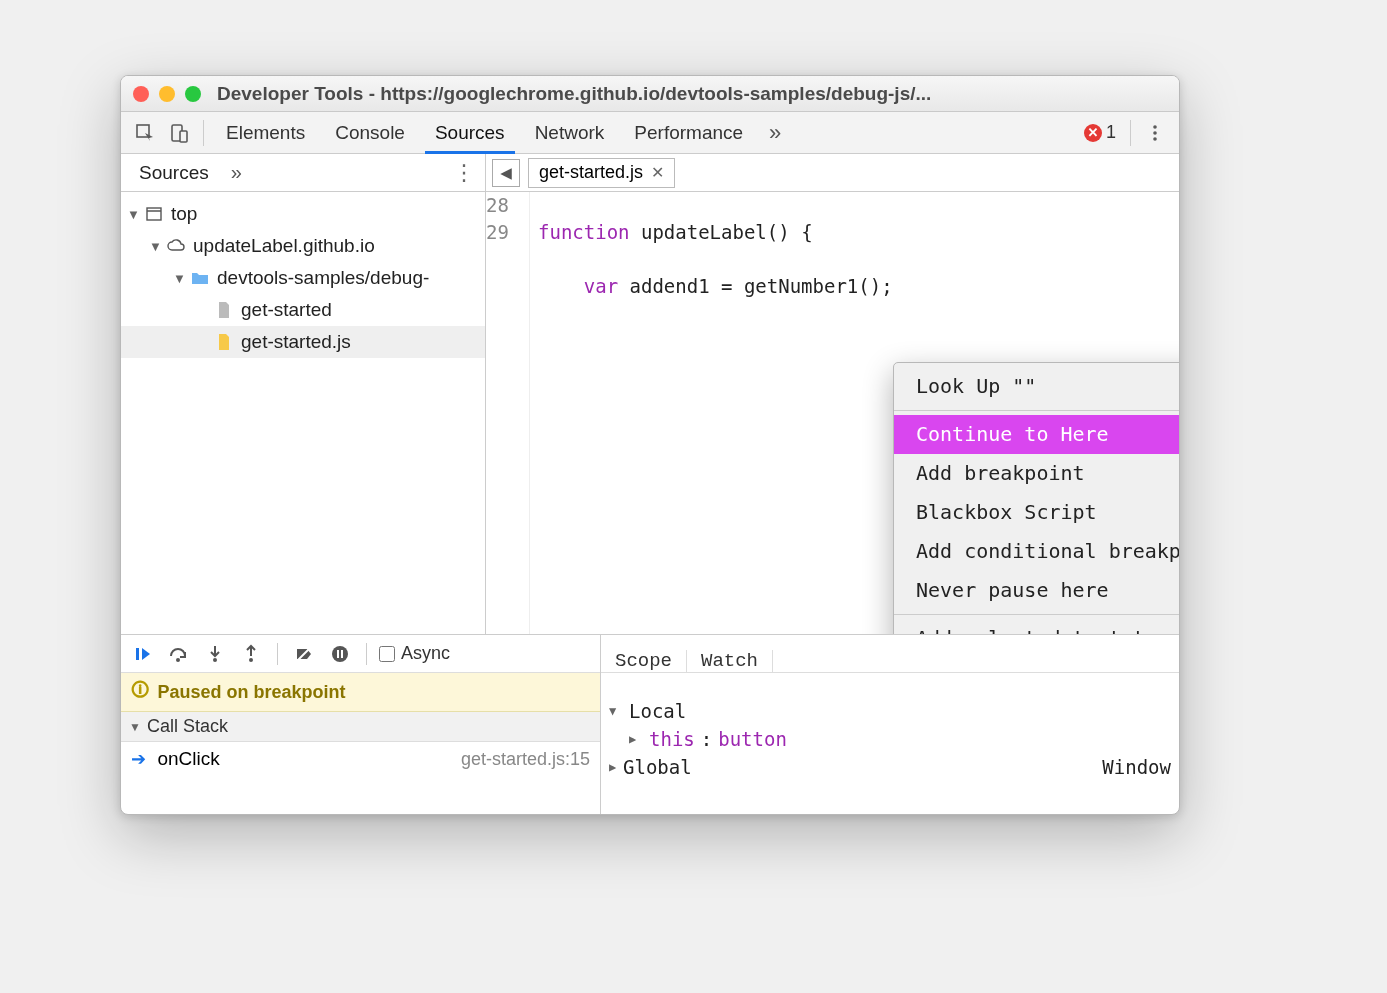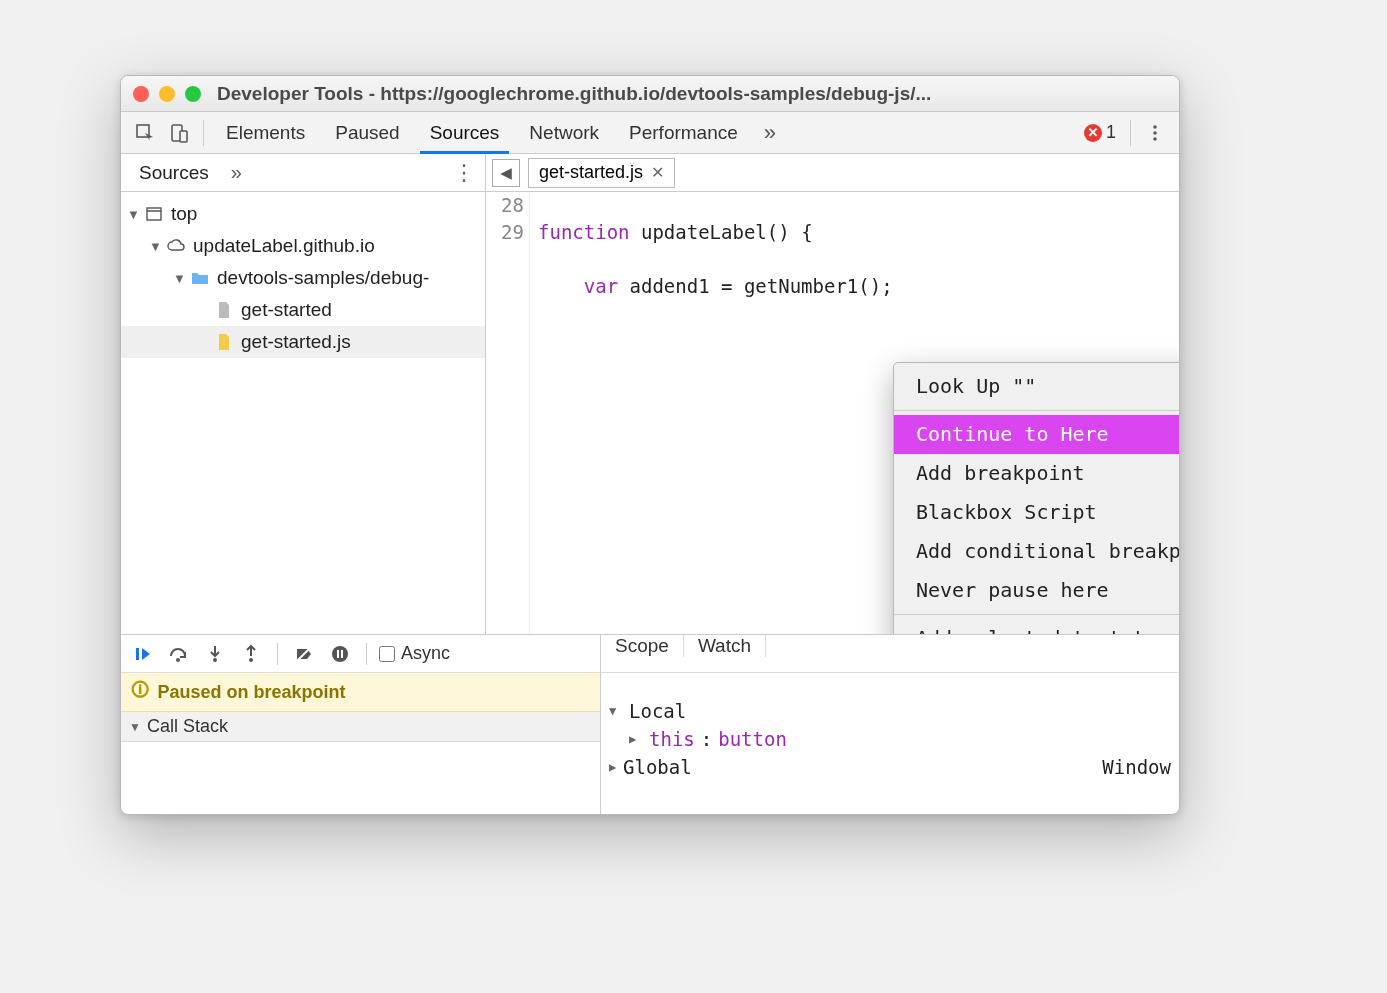--- a/index.html
+++ b/index.html
@@ -76,21 +76,21 @@
   .indent-2 { padding-left:52px; }
   .indent-3 { padding-left:92px; }
 
   .editor-pane { flex:1; display:flex; flex-direction:column; min-width:0; }
   .editor-tabs { height:38px; border-bottom:1px solid #ccc; display:flex; align-items:center; padding-left:6px; gap:8px; }
   .toggle-pane { width:28px; height:28px; border:1px solid #aaa; display:flex; align-items:center; justify-content:center; cursor:pointer; font-size:15px; color:#555; }
   .file-tab { height:30px; border:1px solid #bbb; background:#fff; display:flex; align-items:center; padding:0 10px; gap:8px; font-size:18px; }
   .file-tab .close { color:#666; font-size:16px; cursor:pointer; }
 
   .code-area { flex:1; display:flex; font-family: Menlo, Consolas, monospace; font-size:19px; line-height:27px; position:relative; overflow:hidden; }
-  .gutter { width:44px; text-align:right; padding-right:5px; color:#888; background:#fff; border-right:1px solid #eee; }
+  .gutter { width:44px; text-align:right; padding-right:20px; color:#888; background:#fff; border-right:1px solid #eee; }
   .code-lines { flex:1; padding-left:8px; white-space:pre; color:#222; overflow:hidden; }
   .kw { color:#9c27b0; }
   .str { color:#c2185b; }
   .fn { color:#222; }
 
   .context-menu {
     position:absolute;
     left:407px;
     top:170px;
     width:418px;
@@ -115,21 +115,21 @@
   .async-check input { width:16px; height:16px; }
   .paused-bar { background:#fdf7d9; padding:4px 10px; display:flex; align-items:center; gap:8px; font-size:18px; color:#8a7500; font-weight:600; border-bottom:1px solid #e6dfa8; }
   .paused-bar .warn-icon { color:#b59b00; font-size:18px; }
   .section-header { background:#f1f1f1; border-bottom:1px solid #ddd; padding:4px 8px; font-size:18px; color:#333; display:flex; align-items:center; gap:6px; }
   .section-header .chev { font-size:12px; color:#666; }
   .stack-row { display:flex; align-items:center; justify-content:space-between; padding:6px 10px; font-size:19px; }
   .stack-row .arrow-cur { color:#1a73e8; margin-right:6px; font-size:18px; }
   .stack-row .loc { color:#888; font-size:18px; }
 
   .scope-right { flex:1; display:flex; flex-direction:column; }
-  .scope-tabs { height:38px; border-bottom:1px solid #ddd; display:flex; align-items:flex-start; }
+  .scope-tabs { height:38px; border-bottom:1px solid #ddd; display:flex; align-items:flex-end;font-family:Liberation Mono, monospace; }
   .scope-tabs .sctab { padding:0 14px; display:flex; align-items:center; font-size:19px; border-right:1px solid #ddd; color:#333; cursor:pointer; }
   .scope-body { flex:1; padding:4px 8px; font-family: Menlo, Consolas, monospace; font-size:19px; color:#222;margin-top:20px; }
   .scope-line { display:flex; align-items:center; gap:6px; line-height:28px; }
   .scope-line .chev { font-size:12px; color:#666; width:14px; }
   .scope-line .chev.right::before { content:'▶'; }
   .scope-line .chev.down::before { content:'▼'; }
   .scope-line.indent { padding-left:20px; }
   .scope-line .val { color:#9c27b0; }
   .scope-line.global { justify-content:space-between; }
   .scope-line.global .right-val { color:#222; font-family: Menlo, Consolas, monospace; }
@@ -158,21 +158,21 @@
         </svg>
     </div>
     <div class="icon-btn">
       <svg width="20" height="20" viewBox="0 0 20 20">
           <rect x="3" y="2" width="10" height="16" rx="1.5" fill="none" stroke="#5a5a5a" stroke-width="1.6"></rect>
           <rect x="11" y="8" width="7" height="11" rx="1" fill="#f3f3f3" stroke="#5a5a5a" stroke-width="1.6"></rect>
         </svg>
     </div>
     <div class="divider"></div>
     <div class="tab">Elements</div>
-    <div class="tab">Paused</div>
+    <div class="tab">Console</div>
     <div class="tab active">Sources</div>
     <div class="tab">Network</div>
     <div class="tab">Performance</div>
     <div class="more-tabs">»</div>
     <div class="spacer"></div>
     <div class="error-badge">
       <span class="dot">✕</span>
       <span>1</span>
     </div>
     <div class="divider"></div>
@@ -352,20 +352,27 @@
         </label>
       </div>
       <div class="paused-bar">
         <span class="warn-icon">🛈</span>
         <span>Paused on breakpoint</span>
       </div>
       <div class="section-header">
         <span class="chev">▼</span>
         <span>Call Stack</span>
       </div>
+      <div class="stack-row">
+        <span>
+          <span class="arrow-cur">➔</span>
+          <span>onClick</span>
+        </span>
+        <span class="loc">get-started.js:15</span>
+      </div>
     </div>
 
     <div class="scope-right">
       <div class="scope-tabs">
         <div class="sctab">Scope</div>
         <div class="sctab">Watch</div>
       </div>
       <div class="scope-body">
         <div class="scope-line">
           <span class="chev down"></span>

